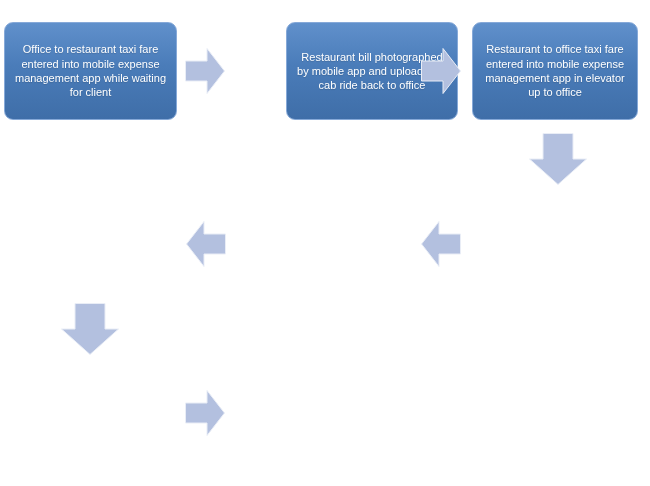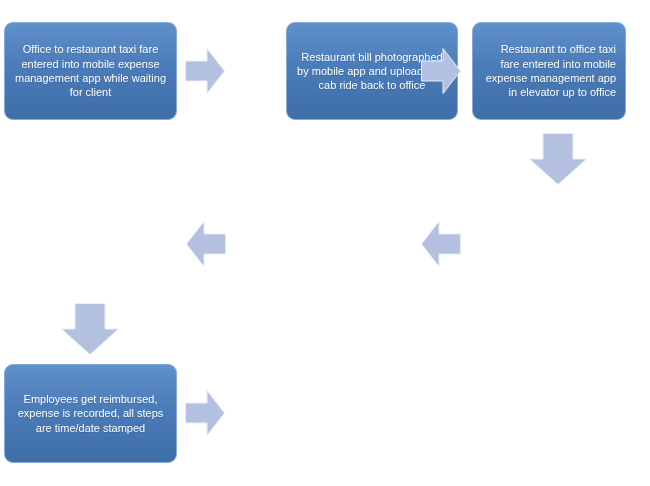--- a/index.html
+++ b/index.html
@@ -33,21 +33,21 @@
     justify-content: center;
     text-align: center;
     font-size: 11px;
     line-height: 1.3;
     padding: 6px 9px;
     text-shadow: 0 1px 1px rgba(0,0,0,0.15);
   }
   
   .col-a { left: 4px;   width: 173px; }
   .col-b { left: 238px; width: 172px; margin-left: 48px; }
-  .col-c { left: 472px; width: 154px; text-align: right; }
+  .col-c { left: 472px; width: 166px; }
   
   .row-1 { top: 22px;  height: 98px; }
   .row-2 { top: 192px; height: 104px; }
   .row-3 { top: 364px; height: 99px; }
   .arrow { position: absolute; }
   .arrow polygon {
     fill: var(--arrow-fill);
     stroke: var(--arrow-stroke);
     stroke-width: 1;
   }
@@ -89,22 +89,19 @@
 
   <svg class="arrow" style="left:186px; top:221px;" width="40" height="46" viewBox="0 0 40 46">
     <polygon points="39.5,13 18,13 18,0.5 0.5,23 18,45.5 18,33 39.5,33"></polygon>
   </svg>
 
 
   <svg class="arrow" style="left:61px; top:303px;" width="58" height="52" viewBox="0 0 58 52">
     <polygon points="14,0.5 44,0.5 44,26 57.5,26 29,51.5 0.5,26 14,26"></polygon>
   </svg>
 
-  <div class="flow-box col-a row-3">
-    <span>Employees get reimbursed, expense is recorded, all steps are time/date stamped</span>
-  </div>
 
   <svg class="arrow" style="left:185px; top:390px;" width="40" height="46" viewBox="0 0 40 46">
     <polygon points="0.5,13 22,13 22,0.5 39.5,23 22,45.5 22,33 0.5,33"></polygon>
   </svg>
 
 
 </div>
 
 </body></html>

